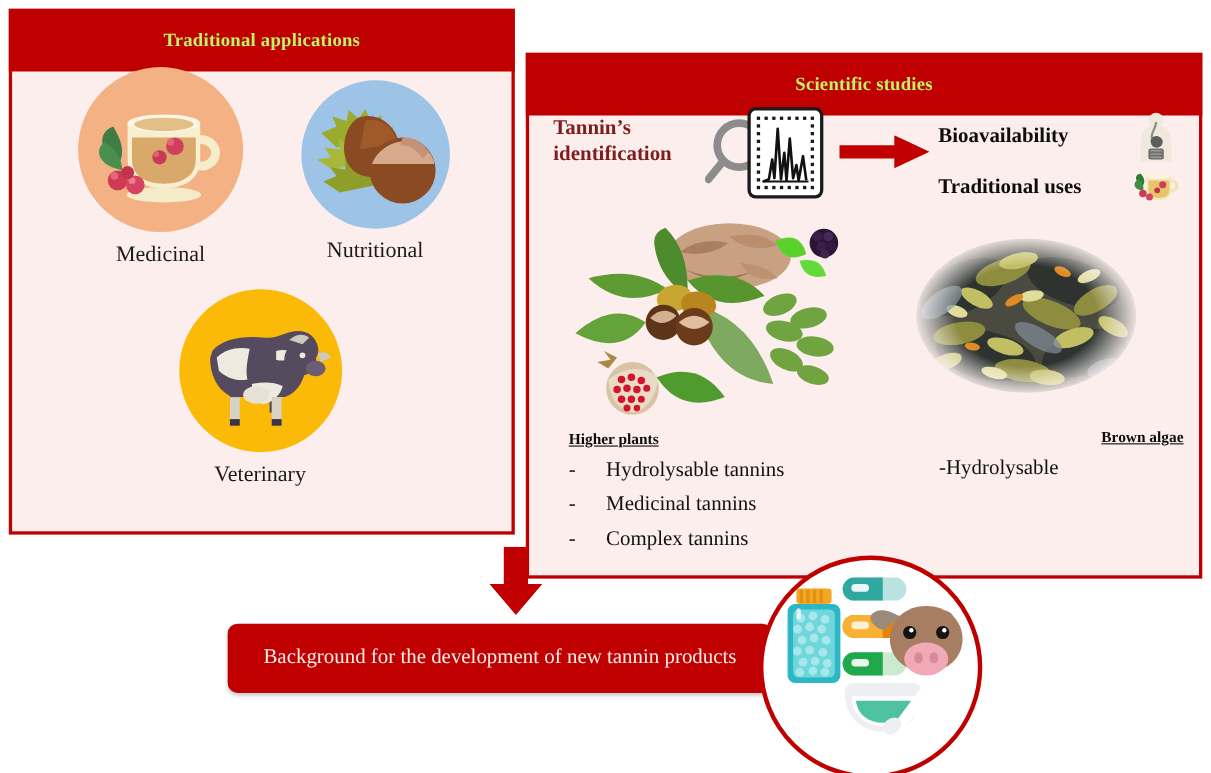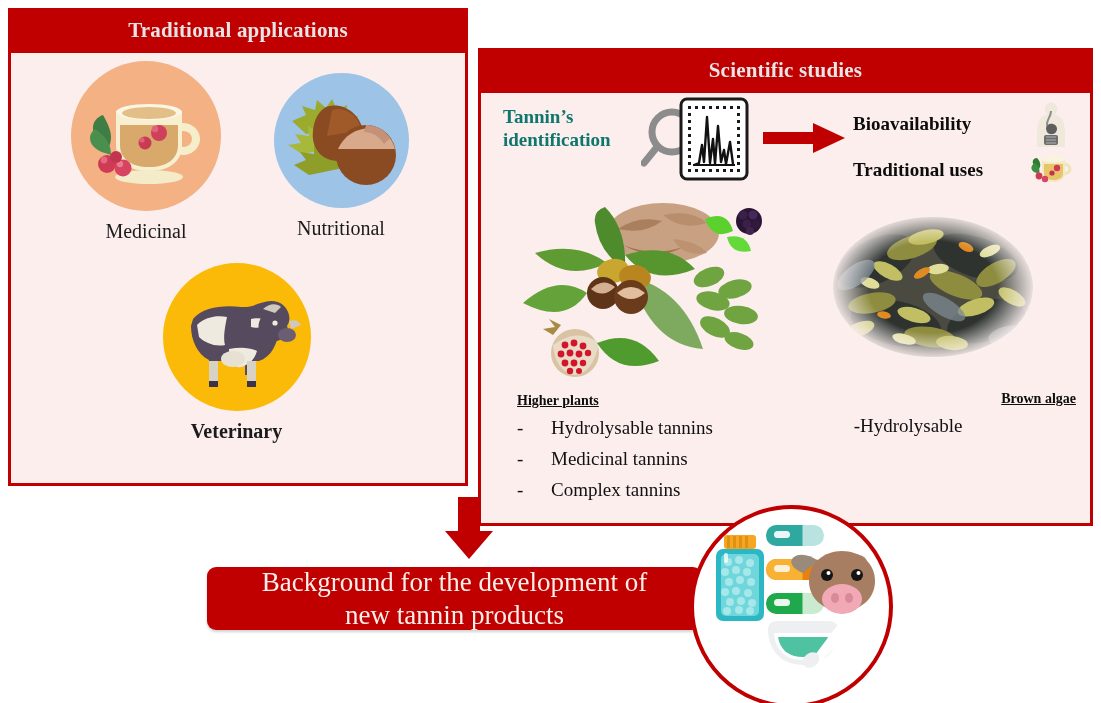--- a/index.html
+++ b/index.html
@@ -8,44 +8,44 @@
     font-family:"Liberation Serif", serif;
   }
   .stage{position:absolute;left:0;top:0;width:1101px;height:703px;}
 
   
   .panel{position:absolute;border:3px solid #C00000;background:#FBEEEC;box-sizing:border-box;}
   #panel-left{left:8px;top:8px;width:460px;height:478px;}
   #panel-right{left:478px;top:8px;width:615px;height:478px;margin-top:40px;}
 
   .panel-header{
-    position:absolute;left:-3px;top:-3px;right:-3px;height:45px;
-    background:#C00000;color:#e5e5e5;
+    position:absolute;left:-3px;top:-3px;right:-3px;height:57px;
+    background:#C00000;color:#bef264;
     display:flex;align-items:center;justify-content:center;
-    font-weight:bold;font-size:21px;letter-spacing:.2px;
+    font-weight:bold;font-size:17px;letter-spacing:.2px;
     box-sizing:border-box;
   }
   .panel-body{position:absolute;left:0;right:0;top:42px;bottom:0;}
 
   
   .circle-item{position:absolute;text-align:center;}
   .circle{border-radius:50%;position:relative;overflow:hidden;margin:0 auto;}
   .circle-label{margin-top:9px;font-size:20px;color:#1b1b1b;}
 
   #item-medicinal{left:40px;top:8px;width:190px;}
   #item-nutritional{left:235px;top:20px;width:190px;}
-  #item-veterinary{left:118px;top:210px;width:215px;font-weight:bold;}
+  #item-veterinary{left:118px;top:210px;width:215px;}
 
   #circ-medicinal{width:150px;height:150px;background:#F4B183;}
   #circ-nutritional{width:135px;height:135px;background:#9DC3E6;}
   #circ-veterinary{width:148px;height:148px;background:#FBBA07;}
 
   
   .rp{position:absolute;}
-  #tannin-ident-label{left:22px;top:12px;width:150px;font-weight:bold;font-size:19px;line-height:1.22;color:#0f766e;}
+  #tannin-ident-label{left:22px;top:12px;width:150px;font-weight:bold;font-size:19px;line-height:1.22;color:#7f1d1d;}
   #magnifier-graphic{left:160px;top:2px;width:110px;height:92px;}
   #flow-arrow{left:282px;top:30px;width:82px;height:30px;}
   #outcomes{left:372px;top:8px;width:240px;}
   .outcome-row{display:flex;align-items:center;height:46px;}
   .outcome-label{font-weight:bold;font-size:19px;color:#0d0d0d;width:175px;}
   .outcome-icon{width:46px;height:46px;position:relative;}
 
   #plants-photo{left:32px;top:100px;width:280px;height:195px;}
   #algae-photo{left:345px;top:118px;width:215px;height:152px;}
 
@@ -56,21 +56,21 @@
   .group-list{margin:4px 0 0 0;padding:0;list-style:none;}
   .group-list li{display:flex;font-size:19px;color:#111;line-height:1.62;}
   .bullet-dash{width:34px;flex:0 0 34px;}
 
   
   #down-arrow{position:absolute;left:443px;top:497px;width:52px;height:62px;}
   #bottom-banner{
     position:absolute;left:207px;top:567px;width:495px;height:63px;
     background:#C00000;border-radius:9px;color:#FBEFEA;
     display:flex;align-items:center;justify-content:center;text-align:center;
-    font-size:27px;line-height:1.2;padding:0 30px;box-sizing:border-box;
+    font-size:19px;line-height:1.2;padding:0 30px;box-sizing:border-box;
     box-shadow:0 2px 3px rgba(0,0,0,.18);
   }
   #product-circle{
     position:absolute;left:690px;top:505px;width:195px;height:195px;
     border-radius:50%;background:#ffffff;border:4px solid #C00000;overflow:hidden;
   }
 </style>
 </head>
 <body>
 

